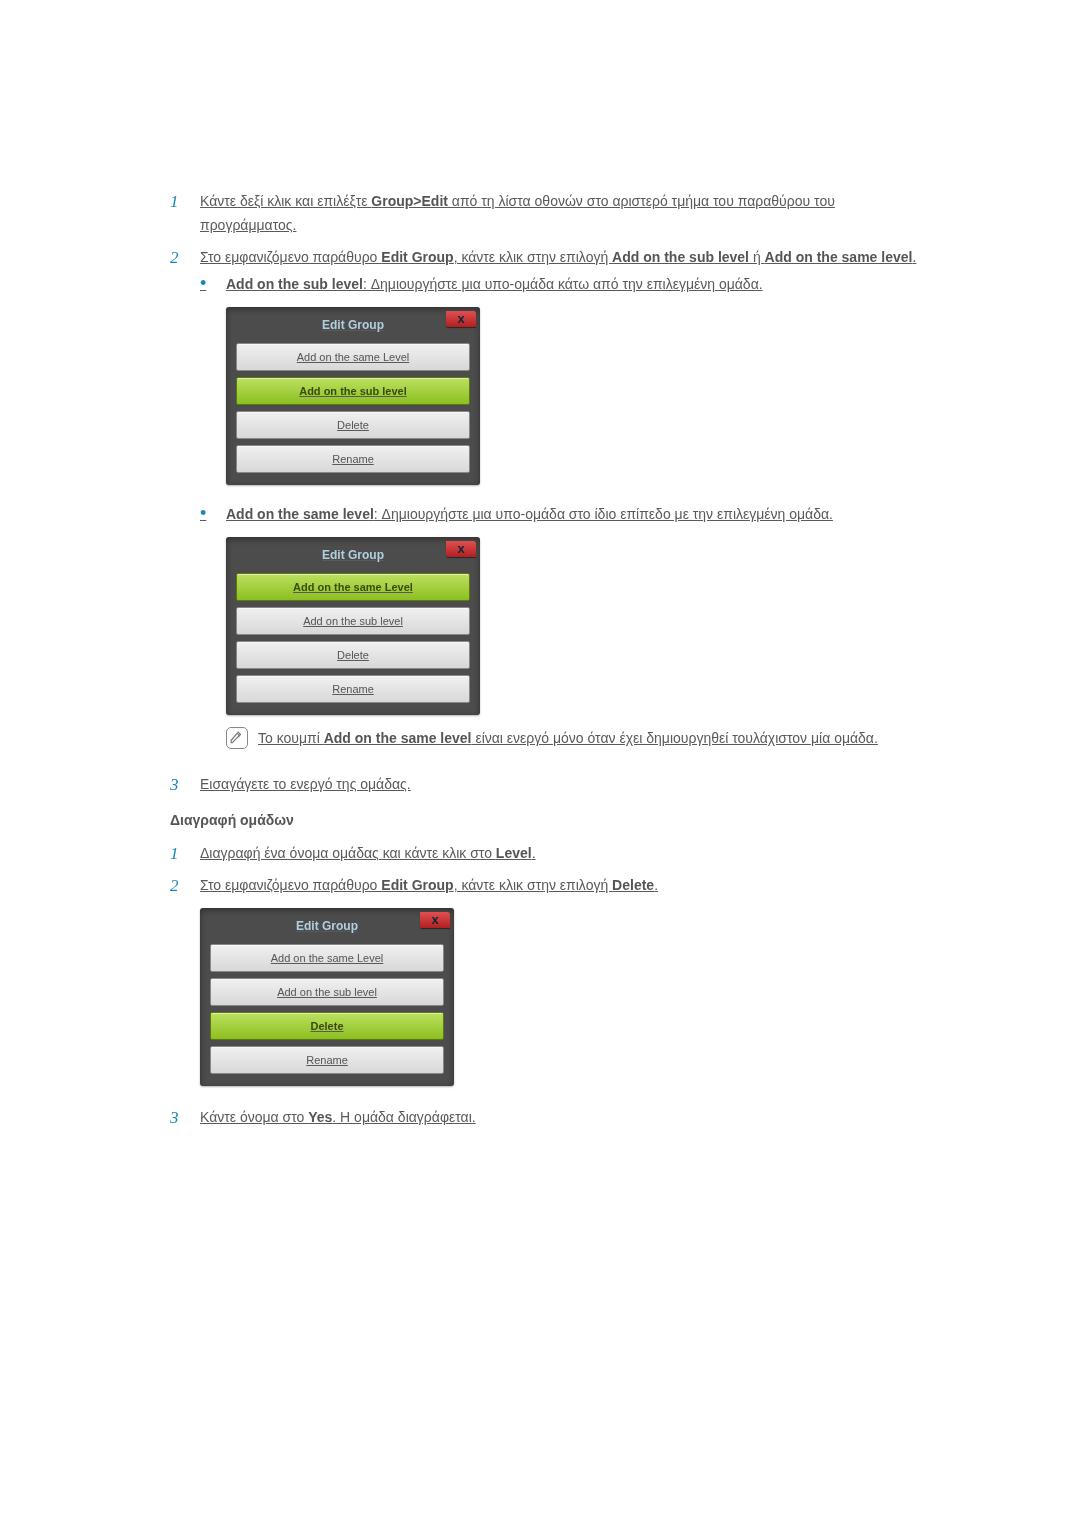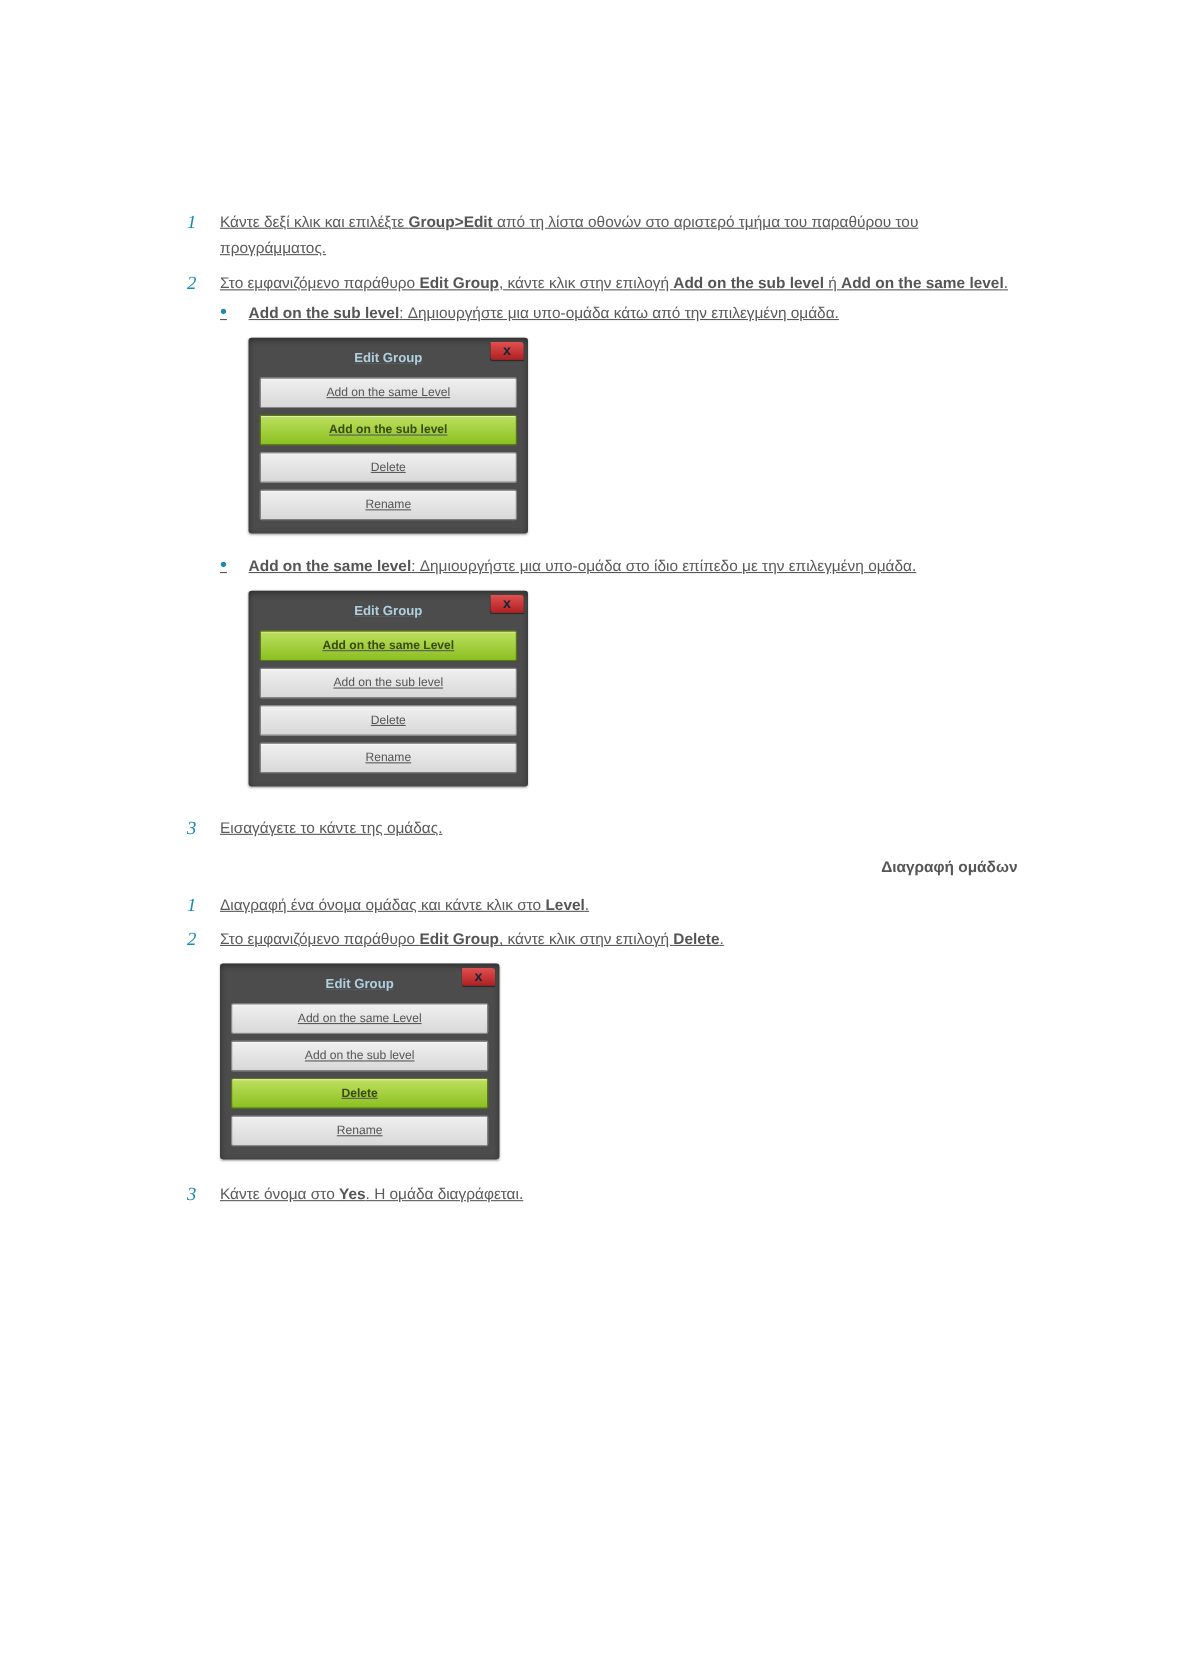--- a/index.html
+++ b/index.html
@@ -132,21 +132,20 @@
     align-items: center;
     justify-content: center;
     box-sizing: border-box;
   }
   .note-icon svg { width: 14px; height: 14px; }
   .note-text { flex: 1; }
   .subhead {
     font-weight: bold;
     color: #555;
     margin: 12px 0 10px 0;
-    text-align: right;
   }
 </style>
 </head>
 <body>
 
 <div class="page">
 
   <ol class="steps">
     <li>
       <span class="num">1</span>
@@ -188,29 +187,40 @@
                 <div class="dlg-titlebar">
                   <span class="dlg-title">Edit Group</span>
                   <span class="dlg-close">x</span>
                 </div>
                 <div class="dlg-btn highlight">Add on the same Level</div>
                 <div class="dlg-btn">Add on the sub level</div>
                 <div class="dlg-btn">Delete</div>
                 <div class="dlg-btn">Rename</div>
               </div>
 
+              <div class="note-row">
+                <div class="note-icon">
+                  <svg viewBox="0 0 24 24" fill="none" stroke="#777" stroke-width="2">
+                    <path d="M4 20 L18 6 L14 2 L2 16 L2 20 Z"></path>
+                    <path d="M13 5 L17 9"></path>
+                  </svg>
+                </div>
+                <div class="note-text">
+                  <span>Το κουμπί </span><b>Add on the same level</b><span> είναι ενεργό μόνο όταν έχει δημιουργηθεί τουλάχιστον μία ομάδα.</span>
+                </div>
+              </div>
             </div>
           </li>
         </ul>
       </div>
     </li>
 
     <li>
       <span class="num">3</span>
-      <div class="body">Εισαγάγετε το κάντε της ομάδας.</div>
+      <div class="body">Εισαγάγετε το ενεργό της ομάδας.</div>
     </li>
   </ol>
 
   <div class="subhead">Διαγραφή ομάδων</div>
 
   <ol class="steps">
     <li>
       <span class="num">1</span>
       <div class="body">
         <span>Διαγραφή ένα όνομα ομάδας και κάντε κλικ στο </span><b>Level</b><span>.</span>

